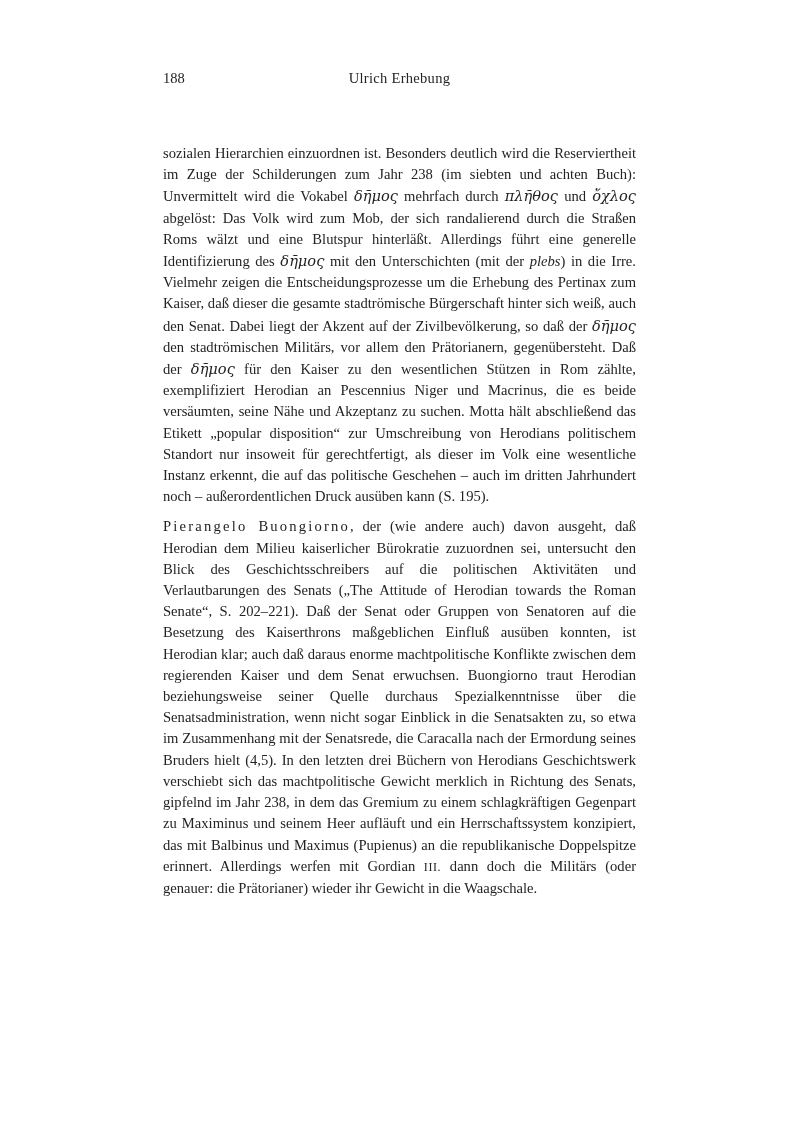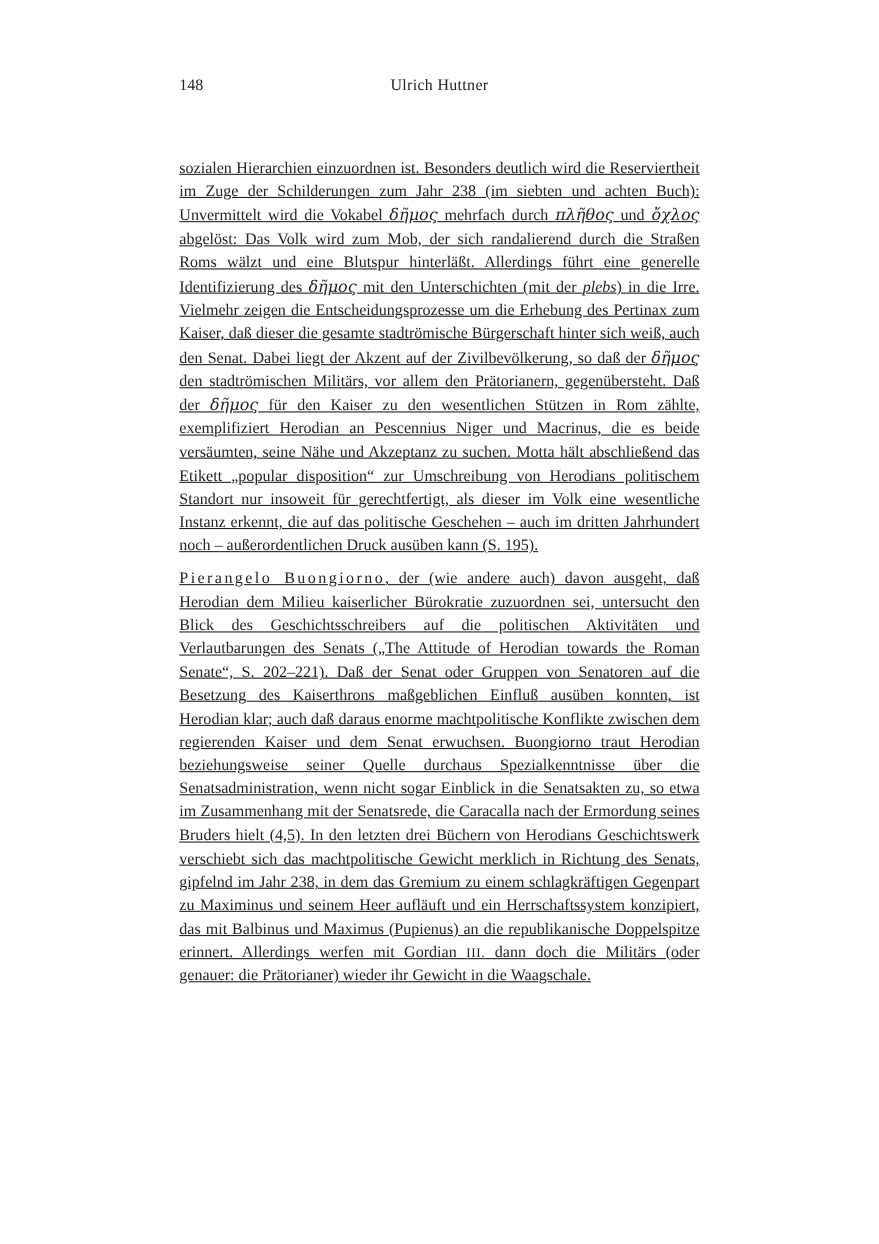--- a/index.html
+++ b/index.html
@@ -39,21 +39,20 @@
   }
   .article-body {
     position: absolute;
     top: 143px;
     left: 163px;
     width: 473px;
     font-size: 14.6px;
     line-height: 21.2px;
     text-align: justify;
     hyphens: auto;
-    text-decoration: underline;
     -webkit-hyphens: auto;
   }
   .para {
     margin: 0 0 9px 0;
     text-indent: 0;
   }
   .plain { font-style: normal; }
   .greek {
     font-family: "DejaVu Serif", serif;
     font-style: italic;
@@ -64,22 +63,22 @@
     font-size: 0.82em;
     letter-spacing: 0.6px;
   }
 </style>
 </head>
 <body>
 
 <div class="page">
 
   <div class="running-head">
-    <span class="page-number">148</span>
-    <span class="running-title">Ulrich Huttner</span>
+    <span class="page-number">188</span>
+    <span class="running-title">Ulrich Erhebung</span>
   </div>
 
   <div class="article-body">
       <p class="para"><span class="plain">sozialen Hierarchien einzuordnen ist. Besonders deutlich wird die Reserviertheit im Zuge der Schilderungen zum Jahr 238 (im siebten und achten Buch): Unvermittelt wird die Vokabel </span><span class="greek">δῆμος</span><span class="plain"> mehrfach durch </span><span class="greek">πλῆθος</span><span class="plain"> und </span><span class="greek">ὄχλος</span><span class="plain"> abgelöst: Das Volk wird zum Mob, der sich randalierend durch die Straßen Roms wälzt und eine Blutspur hinterläßt. Allerdings führt eine generelle Identifizierung des </span><span class="greek">δῆμος</span><span class="plain"> mit den Unterschichten (mit der </span><span class="italic">plebs</span><span class="plain">) in die Irre. Vielmehr zeigen die Entscheidungsprozesse um die Erhebung des Pertinax zum Kaiser, daß dieser die gesamte stadtrömische Bürgerschaft hinter sich weiß, auch den Senat. Dabei liegt der Akzent auf der Zivilbevölkerung, so daß der </span><span class="greek">δῆμος</span><span class="plain"> den stadtrömischen Militärs, vor allem den Prätorianern, gegenübersteht. Daß der </span><span class="greek">δῆμος</span><span class="plain"> für den Kaiser zu den wesentlichen Stützen in Rom zählte, exemplifiziert Herodian an Pescennius Niger und Macrinus, die es beide versäumten, seine Nähe und Akzeptanz zu suchen. Motta hält abschließend das Etikett „popular disposition“ zur Umschreibung von Herodians politischem Standort nur insoweit für gerechtfertigt, als dieser im Volk eine wesentliche Instanz erkennt, die auf das politische Geschehen – auch im dritten Jahrhundert noch – außerordentlichen Druck ausüben kann (S. 195).</span></p>
       <p class="para"><span class="spaced">Pierangelo Buongiorno</span><span class="plain">, der (wie andere auch) davon ausgeht, daß Herodian dem Milieu kaiserlicher Bürokratie zuzuordnen sei, untersucht den Blick des Geschichtsschreibers auf die politischen Aktivitäten und Verlautbarungen des Senats („The Attitude of Herodian towards the Roman Senate“, S. 202–221). Daß der Senat oder Gruppen von Senatoren auf die Besetzung des Kaiserthrons maßgeblichen Einfluß ausüben konnten, ist Herodian klar; auch daß daraus enorme machtpolitische Konflikte zwischen dem regierenden Kaiser und dem Senat erwuchsen. Buongiorno traut Herodian beziehungsweise seiner Quelle durchaus Spezialkenntnisse über die Senatsadministration, wenn nicht sogar Einblick in die Senatsakten zu, so etwa im Zusammenhang mit der Senatsrede, die Caracalla nach der Ermordung seines Bruders hielt (4,5). In den letzten drei Büchern von Herodians Geschichtswerk verschiebt sich das machtpolitische Gewicht merklich in Richtung des Senats, gipfelnd im Jahr 238, in dem das Gremium zu einem schlagkräftigen Gegenpart zu Maximinus und seinem Heer aufläuft und ein Herrschaftssystem konzipiert, das mit Balbinus und Maximus (Pupienus) an die republikanische Doppelspitze erinnert. Allerdings werfen mit Gordian </span><span class="smallcaps">III.</span><span class="plain"> dann doch die Militärs (oder genauer: die Prätorianer) wieder ihr Gewicht in die Waagschale.</span></p>
     </div>
 
 </div>
 
 </body></html>

